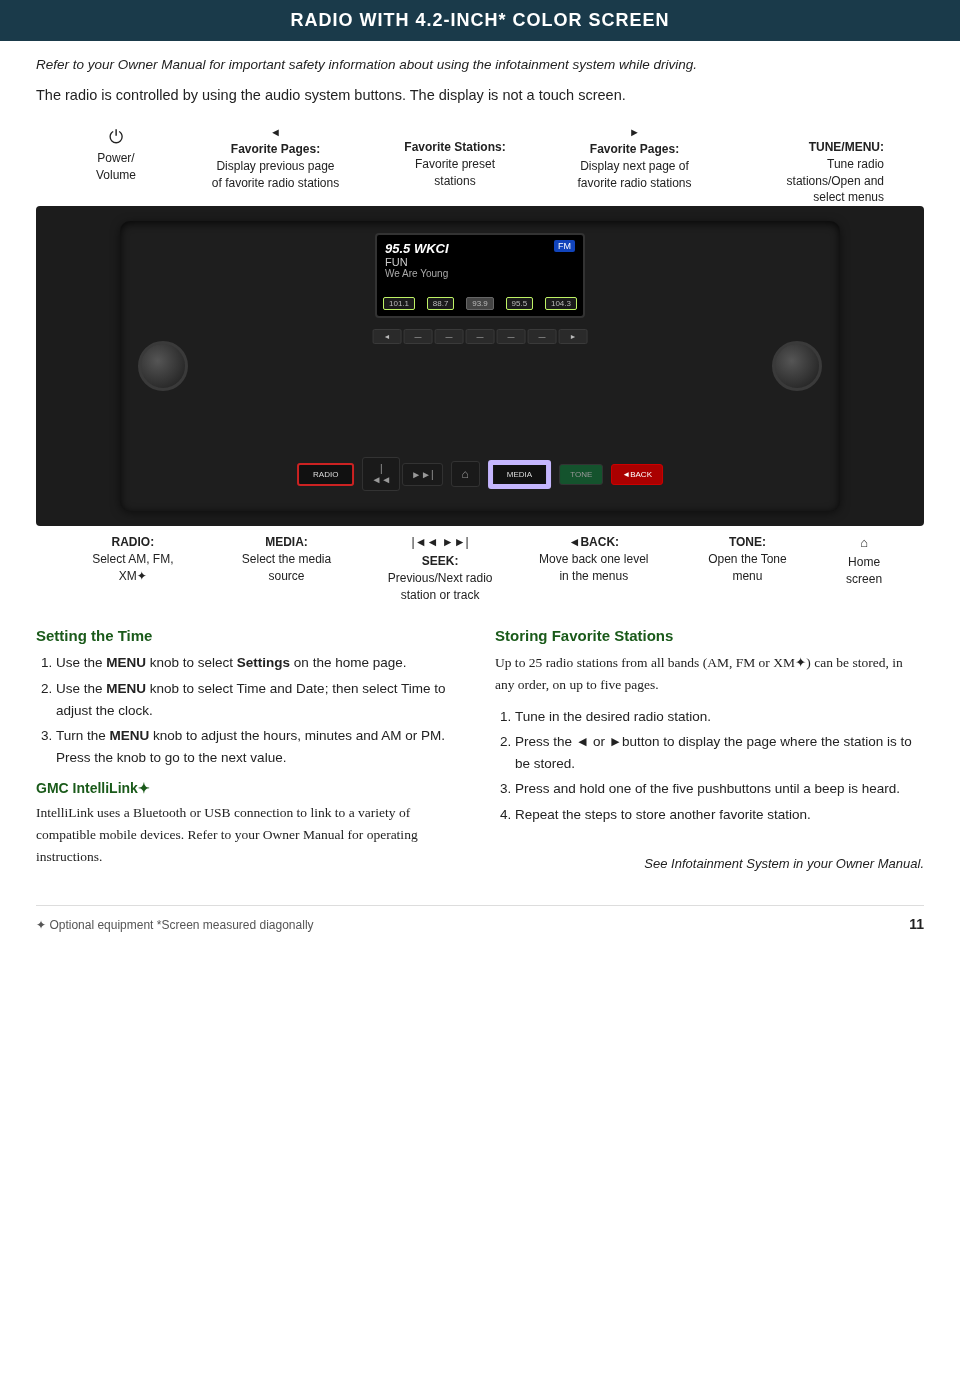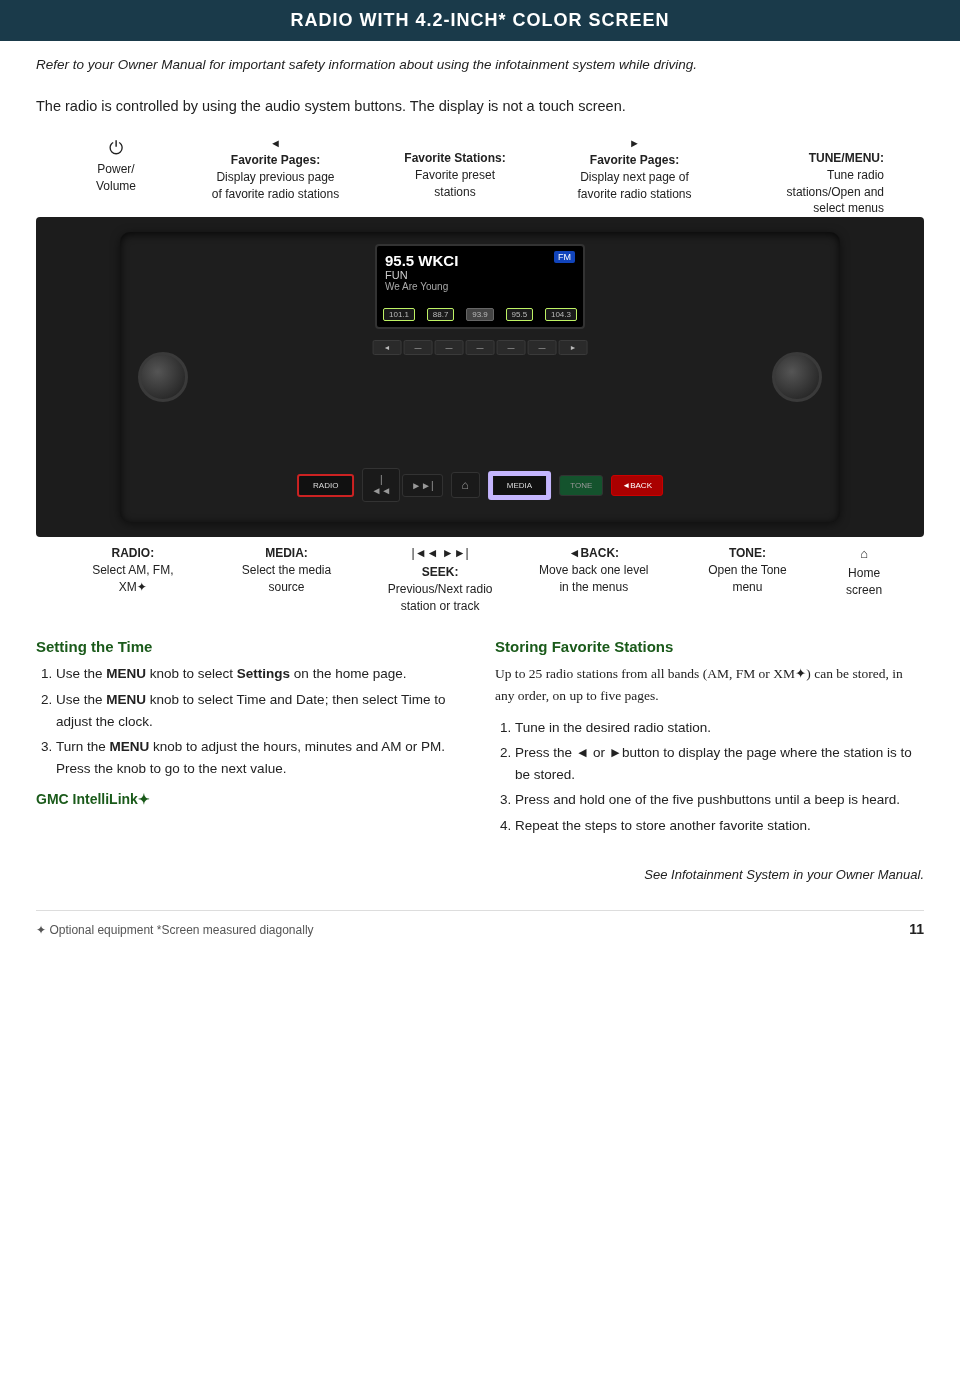--- a/index.html
+++ b/index.html
@@ -25,21 +25,21 @@
       margin-bottom: 14px;
     }
 
     .main-content {
       padding: 0 36px 20px 36px;
     }
 
     .italic-intro {
       font-style: italic;
       font-size: 13.5px;
-      margin-bottom: 21px;
+      margin-bottom: 10px;
       line-height: 1.5;
     }
 
     .intro-text {
       font-size: 14.5px;
       margin-bottom: 18px;
       line-height: 1.5;
     }
 
     
@@ -182,21 +182,21 @@
       transform: translateX(-50%);
       width: 210px;
       height: 85px;
       background: #000;
       border-radius: 4px;
       border: 2px solid #333;
       padding: 6px 8px;
       color: #e0e0e0;
     }
 
-    .screen-line1 { font-size: 15px; font-weight: bold; color: #fff; }
+    .screen-line1 { font-size: 13px; font-weight: bold; color: #fff; font-style: italic; }
     .screen-line2 { font-size: 11px; color: #ccc; }
     .screen-line3 { font-size: 10px; color: #aaa; }
     .screen-fm { position: absolute; top: 5px; right: 8px; font-size: 9px; background: #1144bb; color: #fff; padding: 1px 4px; border-radius: 2px; }
 
     .screen-presets {
       position: absolute;
       bottom: 6px;
       left: 6px;
       right: 6px;
       display: flex;
@@ -462,20 +462,21 @@
         </li>
         <li>
           Use the <strong>MENU</strong> knob to select Time and Date; then select Time to adjust the clock.
         </li>
         <li>
           Turn the <strong>MENU</strong> knob to adjust the hours, minutes and AM or PM. Press the knob to go to the next value.
         </li>
       </ol>
 
       <div class="gmc-intellilink-title">GMC IntelliLink✦</div>
+      <p class="section-body">IntelliLink uses a Bluetooth or USB connection to link to a variety of compatible mobile devices. Refer to your Owner Manual for operating instructions.</p>
     </div>
 
     <div class="col">
       <div class="section-title">Storing Favorite Stations</div>
       <p class="section-body">Up to 25 radio stations from all bands (AM, FM or XM✦) can be stored, in any order, on up to five pages.</p>
       <ol>
         <li>Tune in the desired radio station.</li>
         <li>
           Press the ◄ or ►button to display the page where the station is to be stored.
         </li>

